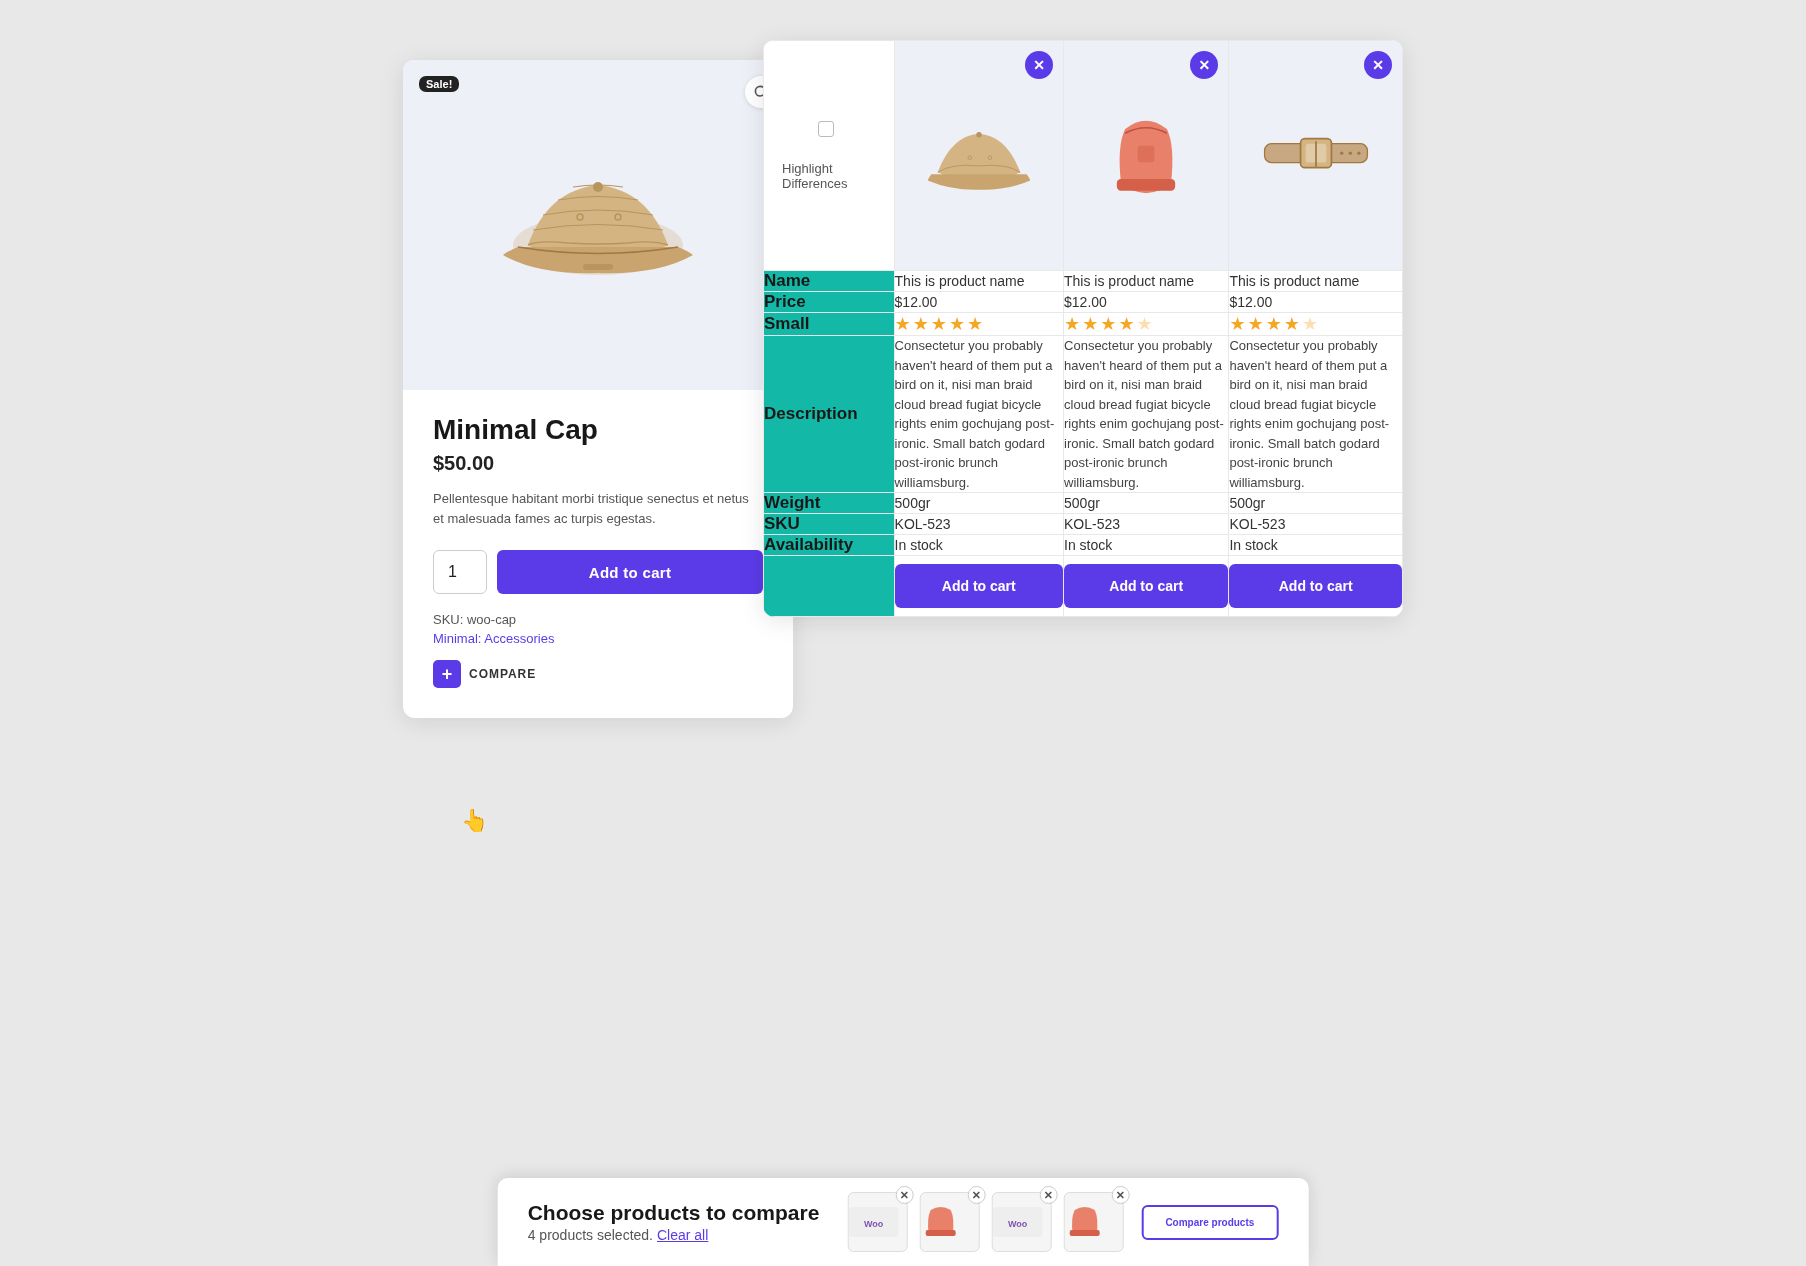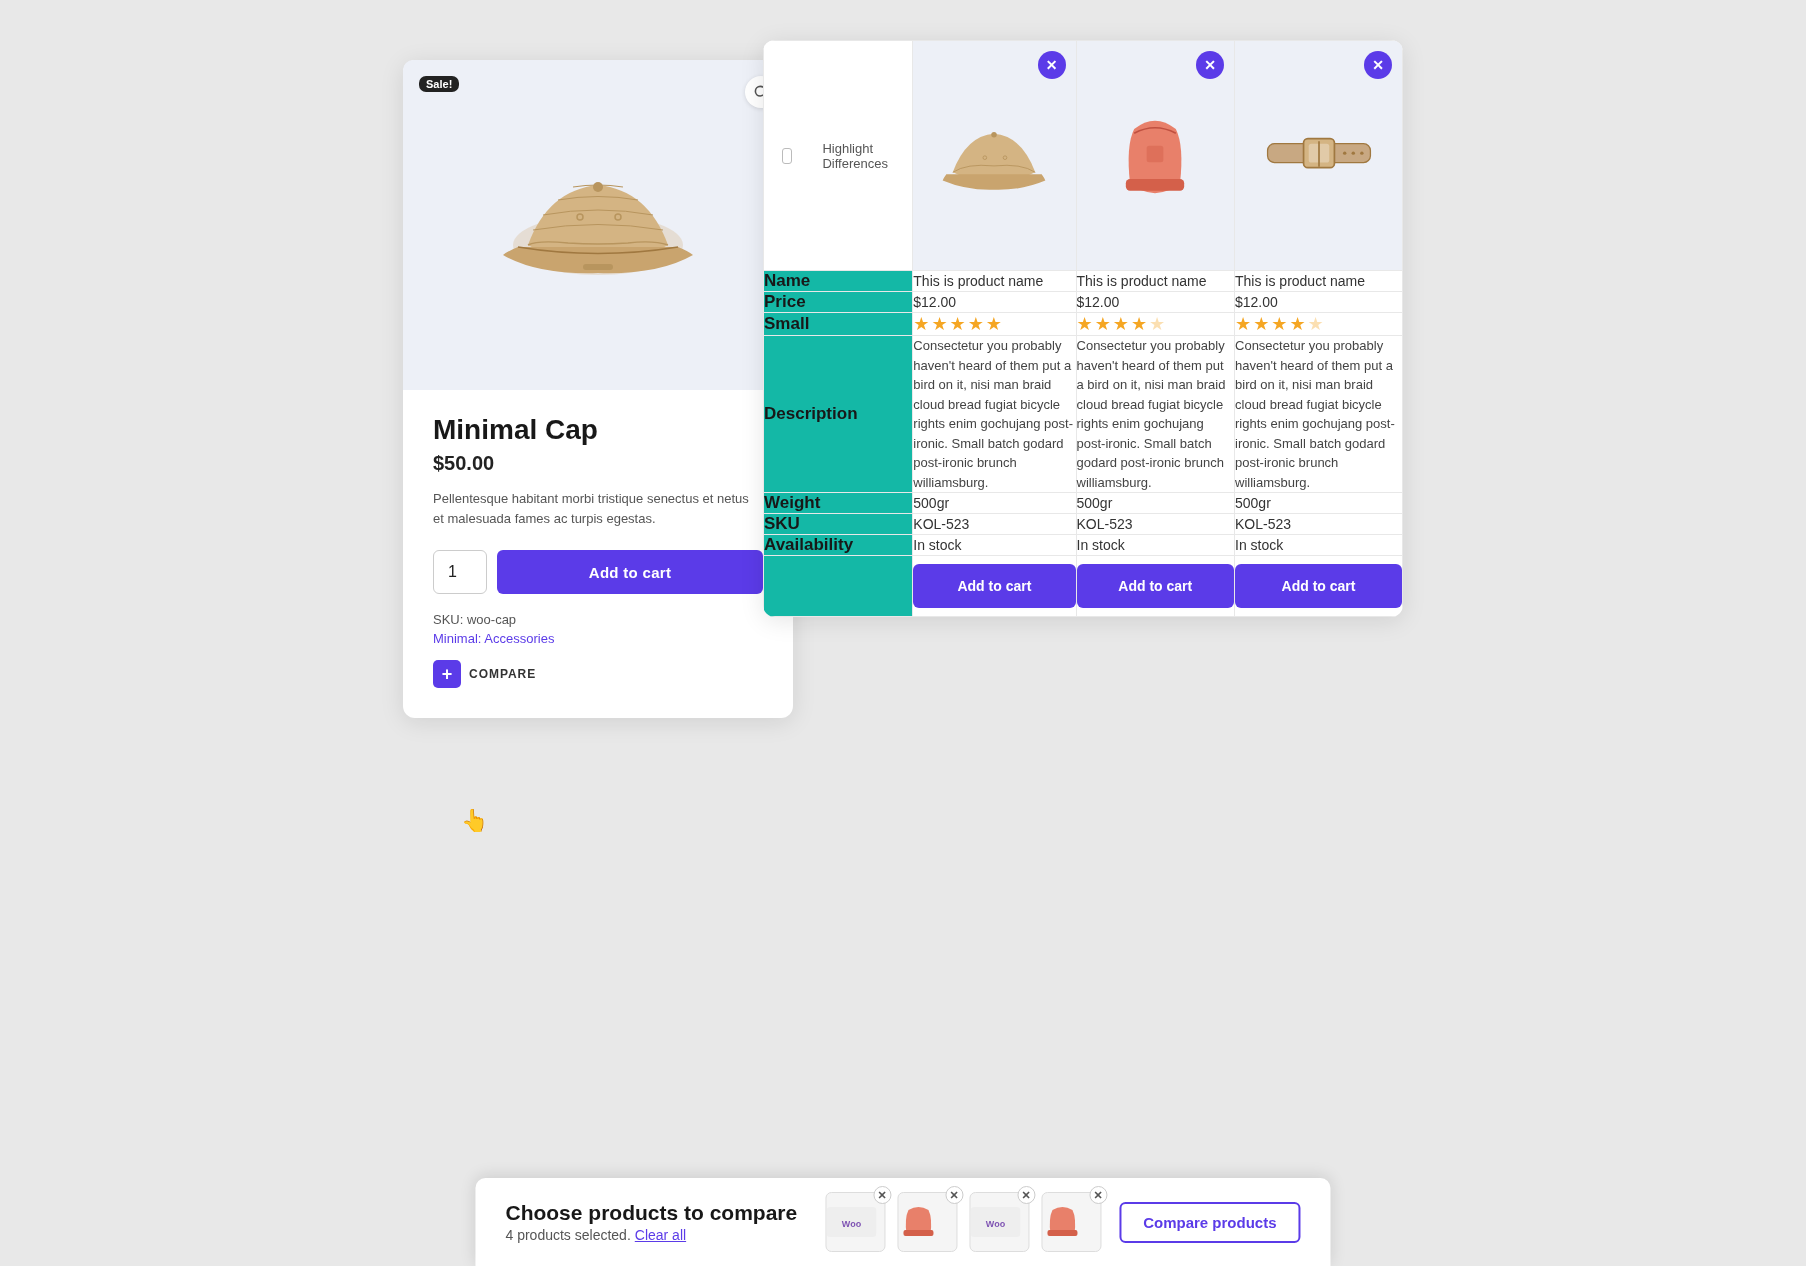--- a/index.html
+++ b/index.html
@@ -342,21 +342,21 @@
       justify-content: center;
       color: #555;
       font-weight: 700;
     }
     .compare-products-btn {
       background: #fff;
       color: #5b3be8;
       border: 2px solid #5b3be8;
       border-radius: 6px;
       padding: 10px 22px;
-      font-size: 15px;
+      font-size: 10px;
       font-weight: 700;
       cursor: pointer;
       white-space: nowrap;
       margin-left: auto;
     }
     .thumbs-row {
       display: flex;
       gap: 12px;
       align-items: center;
     }
@@ -425,21 +425,21 @@
     <span class="compare-label">COMPARE</span>
   </div>
   <span class="cursor-hand">👆</span>
 </div>
 
 <div class="compare-table-wrap">
   <table class="compare-table">
     <thead>
       <tr>
         <td style="background:#fff; border:1px solid #e8e8e8; padding:14px 18px; vertical-align:middle;">
-          <div style="display:flex;align-items:center;gap:24px;">
+          <div style="display:flex;align-items:center;gap:24px;flex-direction:column;">
             <span class="highlight-check"></span>
             <span class="highlight-text">Highlight Differences</span>
           </div>
         </td>
 
         <td class="product-img-cell">
           <button class="close-compare-btn">✕</button>
           <svg viewBox="0 0 120 100" style="width:110px;height:100px;">
             <path d="M15,70 Q30,30 60,28 Q90,30 105,70 Q80,82 60,83 Q40,82 15,70Z" fill="#d4b483"></path>
             <path d="M15,70 Q30,60 60,63 Q90,60 105,70" fill="none" stroke="#b8955e" stroke-width="1"></path>

